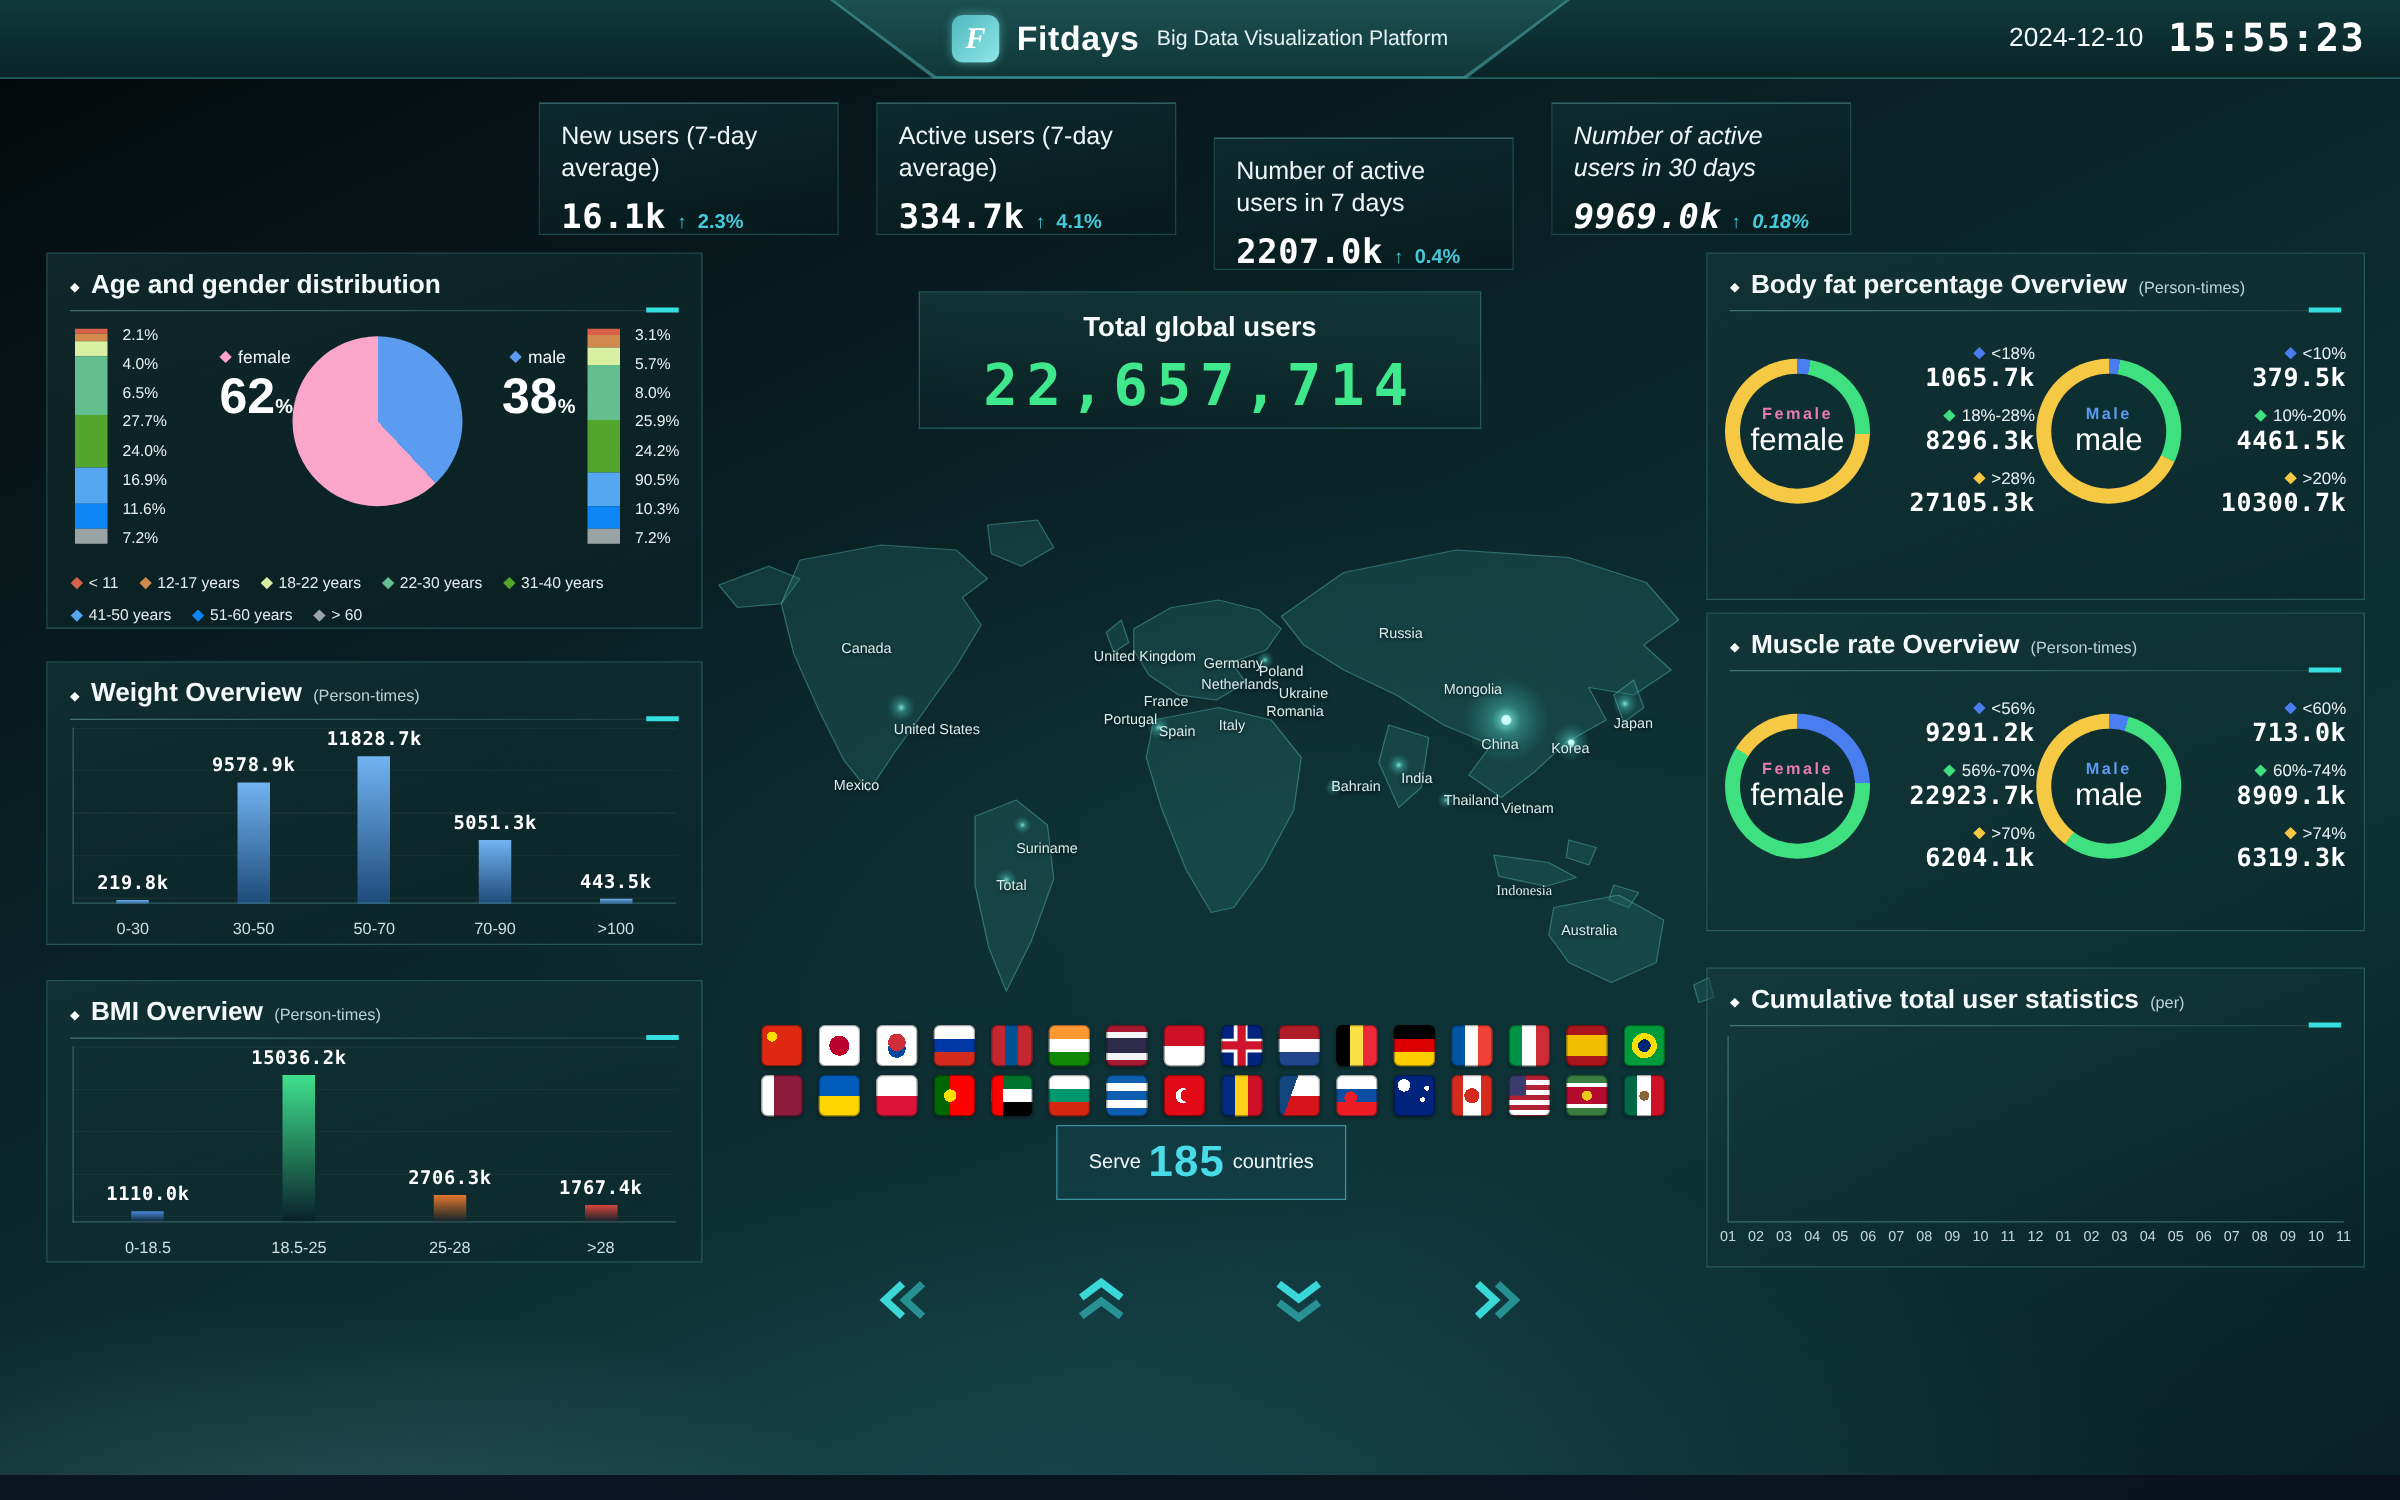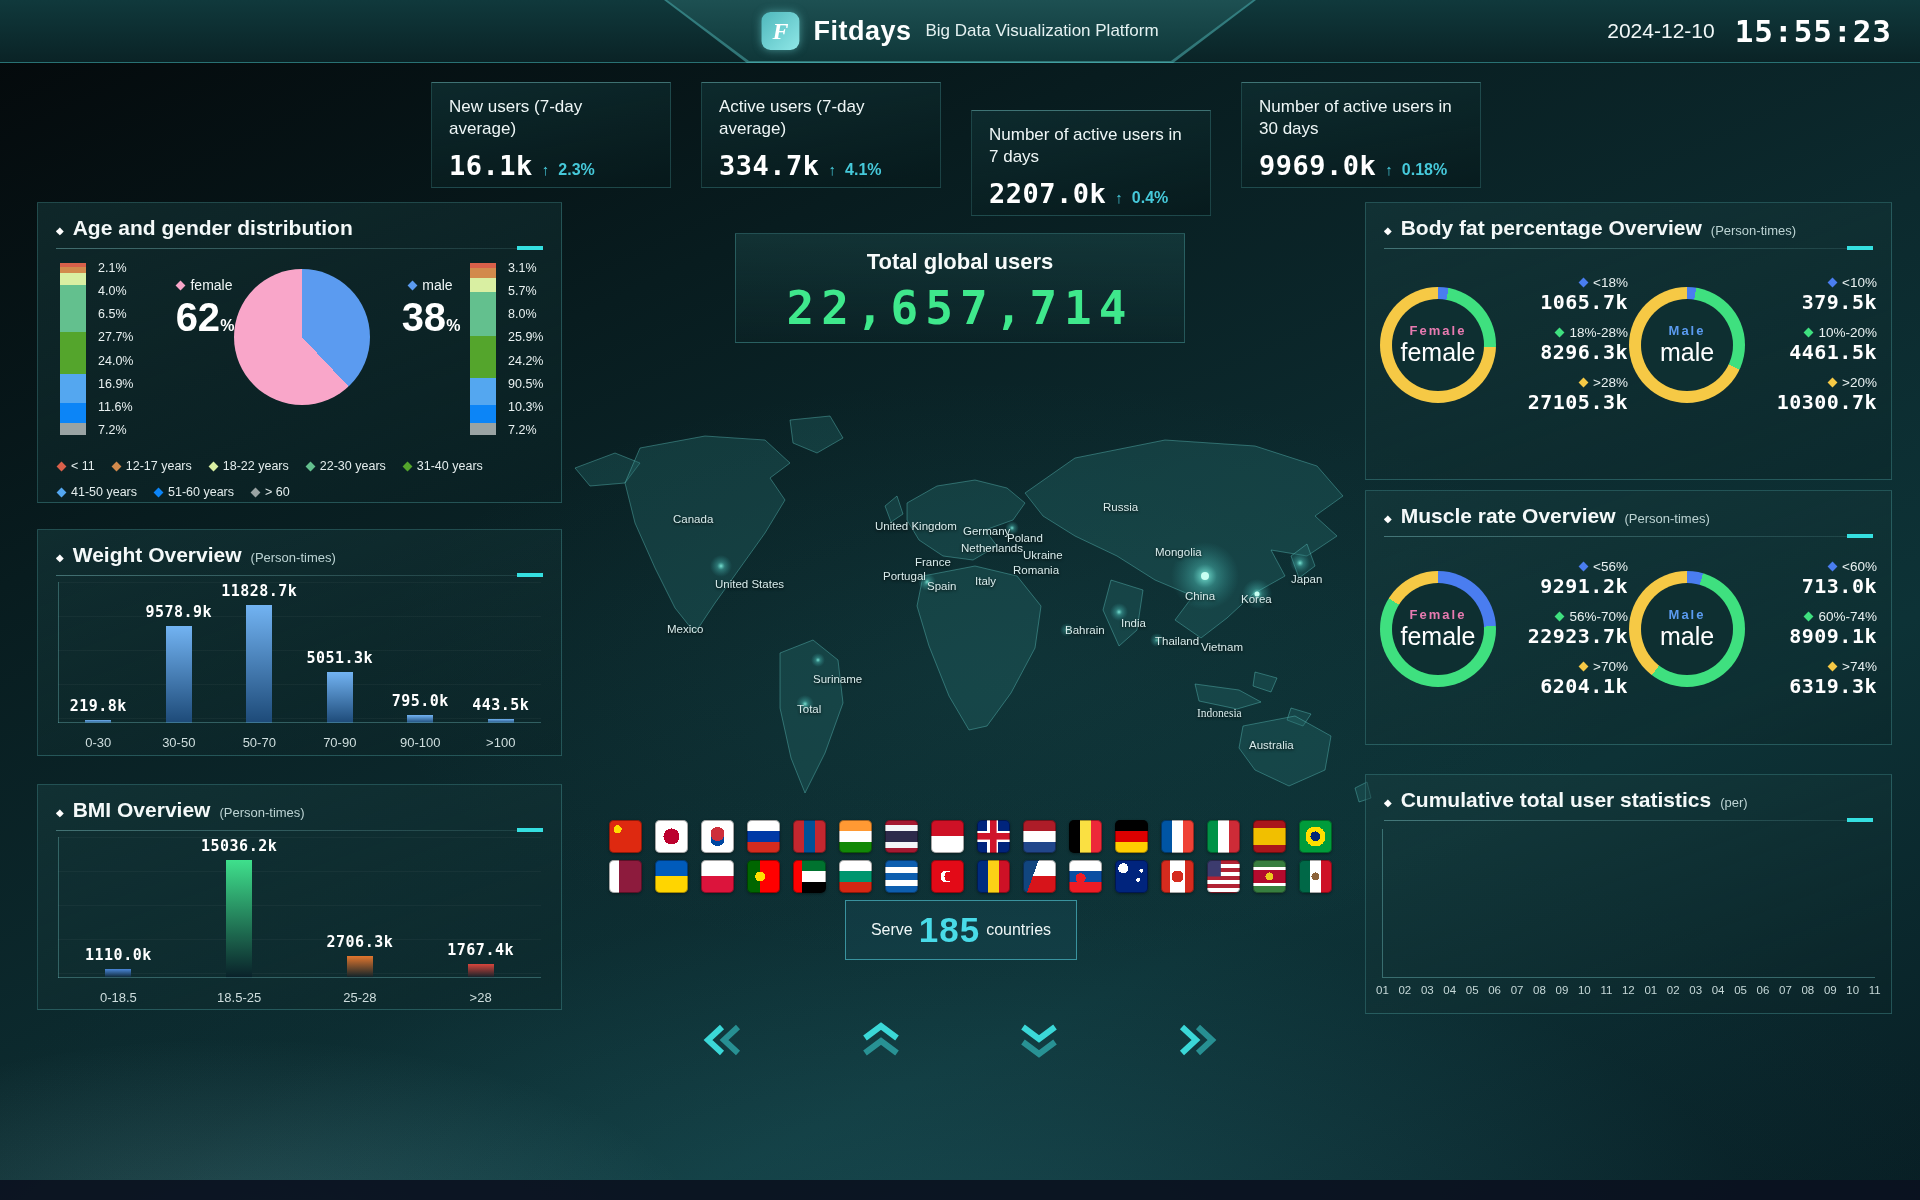--- a/index.html
+++ b/index.html
@@ -35,21 +35,21 @@
   .app-sub{font-size:17px;color:#e4f1f1;}
   .datetime{position:absolute;right:28px;top:0;height:62px;display:flex;align-items:center;gap:20px;}
   .date{font-size:21px;color:#f2f8f8;}
   .clock{font-size:31px;font-weight:bold;color:#ffffff;letter-spacing:1px;}
 
   
   .stat-card{position:absolute;top:82px;width:240px;height:106px;
     background:linear-gradient(170deg,rgba(14,45,48,.85),rgba(6,24,26,.68));
     border:1px solid rgba(95,190,190,.22);border-top:1px solid rgba(130,220,220,.45);
     padding:13px 17px;box-sizing:border-box;}
-  .stat-label{font-size:17px;line-height:1.32;color:#eef6f6;}
+  .stat-label{font-size:20px;line-height:1.32;color:#eef6f6;}
   .stat-value-row{display:flex;align-items:baseline;gap:9px;margin-top:9px;}
   .stat-value{font-size:27px;font-weight:bold;color:#ffffff;letter-spacing:.5px;}
   .stat-change{font-size:16px;color:#46c9da;font-weight:bold;}
   .up-arrow{color:#46c9da;font-size:15px;}
 
   
   .panel{position:absolute;box-sizing:border-box;
     background:linear-gradient(160deg,rgba(24,62,64,.50),rgba(10,32,34,.30));
     border:1px solid rgba(95,190,190,.28);}
   .panel-head{display:flex;align-items:baseline;gap:9px;padding:13px 18px 8px;}
@@ -138,21 +138,21 @@
 
   .bottom-strip{position:absolute;left:0;right:0;bottom:0;height:20px;background:#0b1120;opacity:.92;}
 
   
   #age-panel{left:37px;top:202px;width:525px;height:301px;}
   #weight-panel{left:37px;top:529px;width:525px;height:227px;}
   #bmi-panel{left:37px;top:784px;width:525px;height:226px;}
   #bodyfat-panel{left:1365px;top:202px;width:527px;height:278px;}
   #muscle-panel{left:1365px;top:490px;width:527px;height:255px;}
   #cumulative-panel{left:1365px;top:774px;width:527px;height:240px;}
-  #card-1{left:431px;} #card-2{left:701px;} #card-3{left:971px;margin-top:28px;} #card-4{left:1241px;}
+  #card-1{left:431px;} #card-2{left:701px;} #card-3{left:971px;margin-top:28px;} #card-4{left:1241px;font-style:italic;}
 </style>
 </head>
 <body>
 
 <header class="header">
   <div class="header-trap-border"></div>
   <div class="header-trap"></div>
   <div class="brand">
     <div class="logo">F</div>
     <div class="app-name">Fitdays</div>
@@ -319,25 +319,20 @@
       </div>
       <div class="bar-slot">
         <div class="bar-value mono">11828.7k</div>
         <div class="bar-rect" style="height: 120.107px; background: linear-gradient(rgb(114, 179, 242), rgb(29, 74, 120));"></div>
         <div class="bar-cat">50-70</div>
       </div>
       <div class="bar-slot">
         <div class="bar-value mono">5051.3k</div>
         <div class="bar-rect" style="height: 51.2901px; background: linear-gradient(rgb(114, 179, 242), rgb(29, 74, 120));"></div>
         <div class="bar-cat">70-90</div>
-      </div>
-      <div class="bar-slot">
-        <div class="bar-value mono">795.0k</div>
-        <div class="bar-rect" style="height: 8.07231px; background: linear-gradient(rgb(114, 179, 242), rgb(29, 74, 120));"></div>
-        <div class="bar-cat">90-100</div>
       </div>
       <div class="bar-slot">
         <div class="bar-value mono">443.5k</div>
         <div class="bar-rect" style="height: 4.50323px; background: linear-gradient(rgb(114, 179, 242), rgb(29, 74, 120));"></div>
         <div class="bar-cat">&gt;100</div>
       </div>
     </div>
 </section>
 
 <section class="panel" id="bmi-panel">

